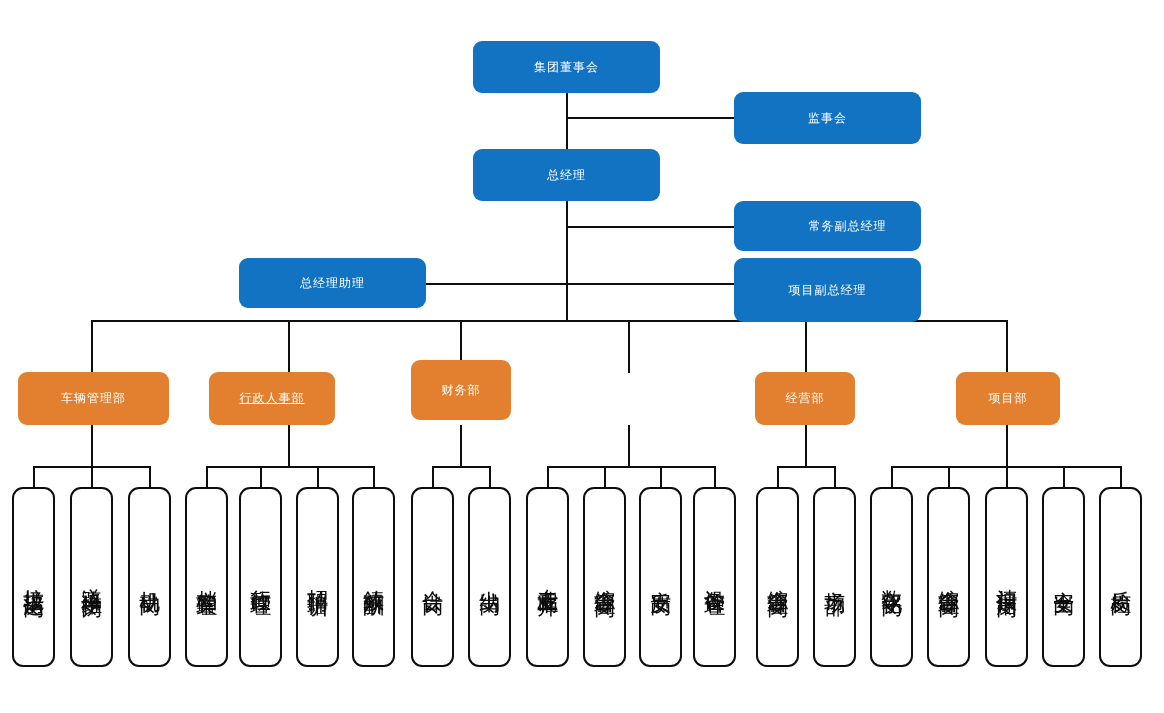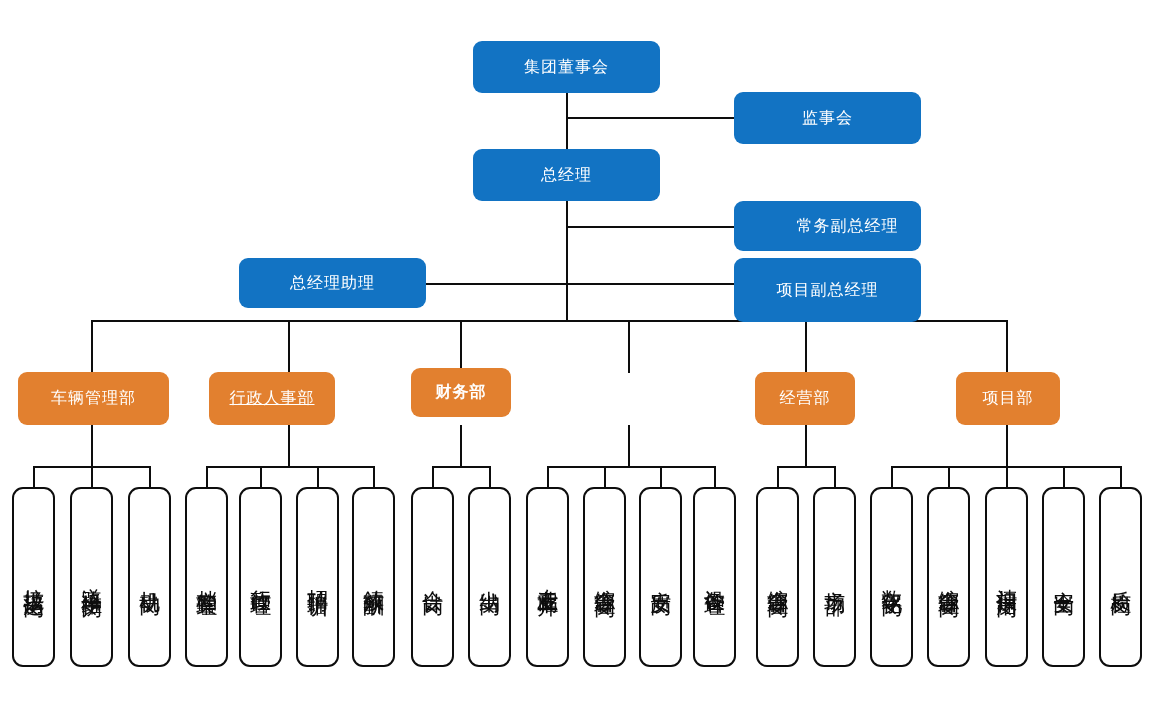--- a/index.html
+++ b/index.html
@@ -17,21 +17,21 @@
     box-sizing:border-box;
     display:flex;align-items:center;justify-content:center;
     border-radius:9px;
     color:#ffffff;
     letter-spacing:1px;
     white-space:nowrap;
     user-select:none;
   }
   .node.blue{background:#1273c3;}
   .node.orange{background:#e2802f;}
-  .node.blue,.node.orange{font-size:16px;}
+  .node.blue,.node.orange{font-size:12px;}
 
   
   .leaf{
     position:absolute;
     box-sizing:border-box;
     background:#ffffff;
     border:2px solid #0d0d0d;
     border-radius:11px;
     display:flex;align-items:center;justify-content:center;
   }
@@ -111,21 +111,21 @@
   <div class="node blue" style="left:473px;top:149px;width:187px;height:52px;">总经理</div>
 
   <div class="node blue" style="left:734px;top:201px;width:187px;height:50px;padding-left:40px;">常务副总经理</div>
 
   <div class="node blue" style="left:734px;top:258px;width:187px;height:64px;">项目副总经理</div>
 
   <div class="node blue" style="left:239px;top:258px;width:187px;height:50px;">总经理助理</div>
 
   <div class="node orange" style="left:18px;top:372px;width:151px;height:53px;">车辆管理部</div>
   <div class="node orange" style="left:209px;top:372px;width:126px;height:53px;text-decoration:underline;">行政人事部</div>
-  <div class="node orange" style="left:411px;top:368px;width:100px;height:49px;font-weight:bold;">财务部</div>
+  <div class="node orange" style="left:411px;top:360px;width:100px;height:60px;">财务部</div>
   <div class="node orange" style="left:755px;top:372px;width:100px;height:53px;">经营部</div>
   <div class="node orange" style="left:956px;top:372px;width:104px;height:53px;">项目部</div>
 
   <div class="leaf" style="left:12px;top:487px;width:43px;height:180px;">
     <span class="txt">垃圾清运岗</span>
     </div>
   <div class="leaf" style="left:70px;top:487px;width:43px;height:180px;">
     <span class="txt">道路维护岗</span>
     </div>
   <div class="leaf" style="left:128px;top:487px;width:43px;height:180px;">

